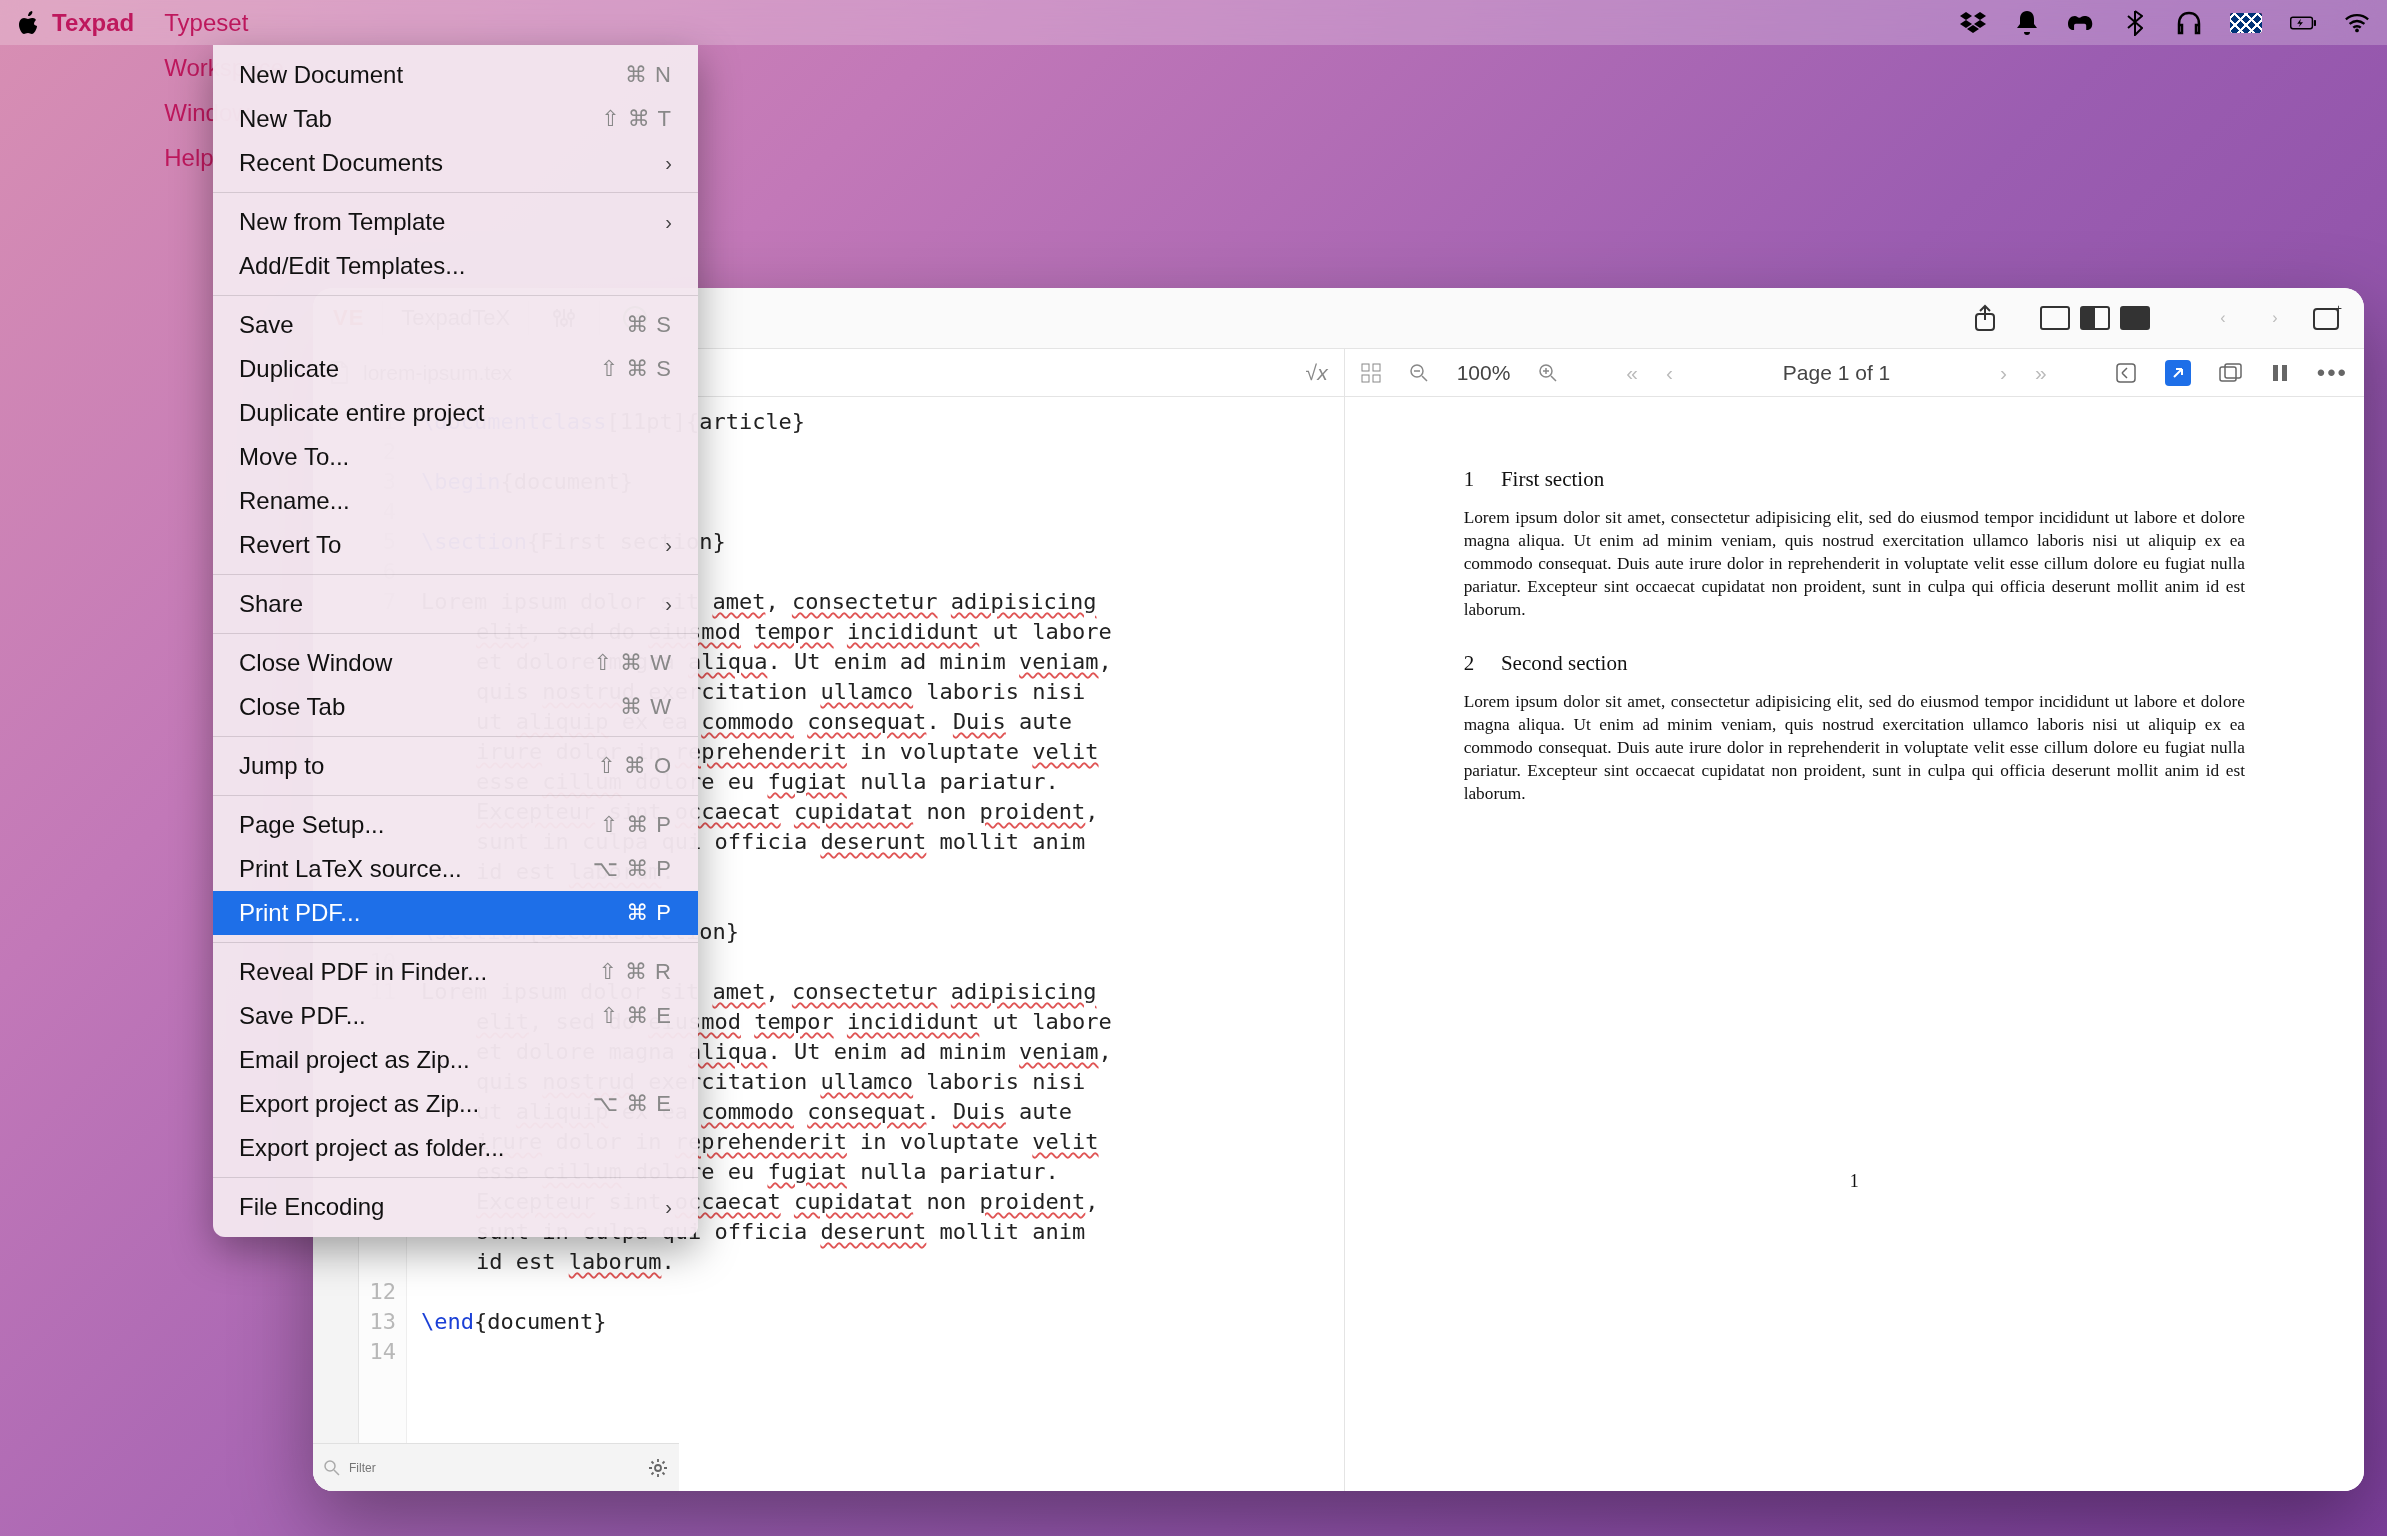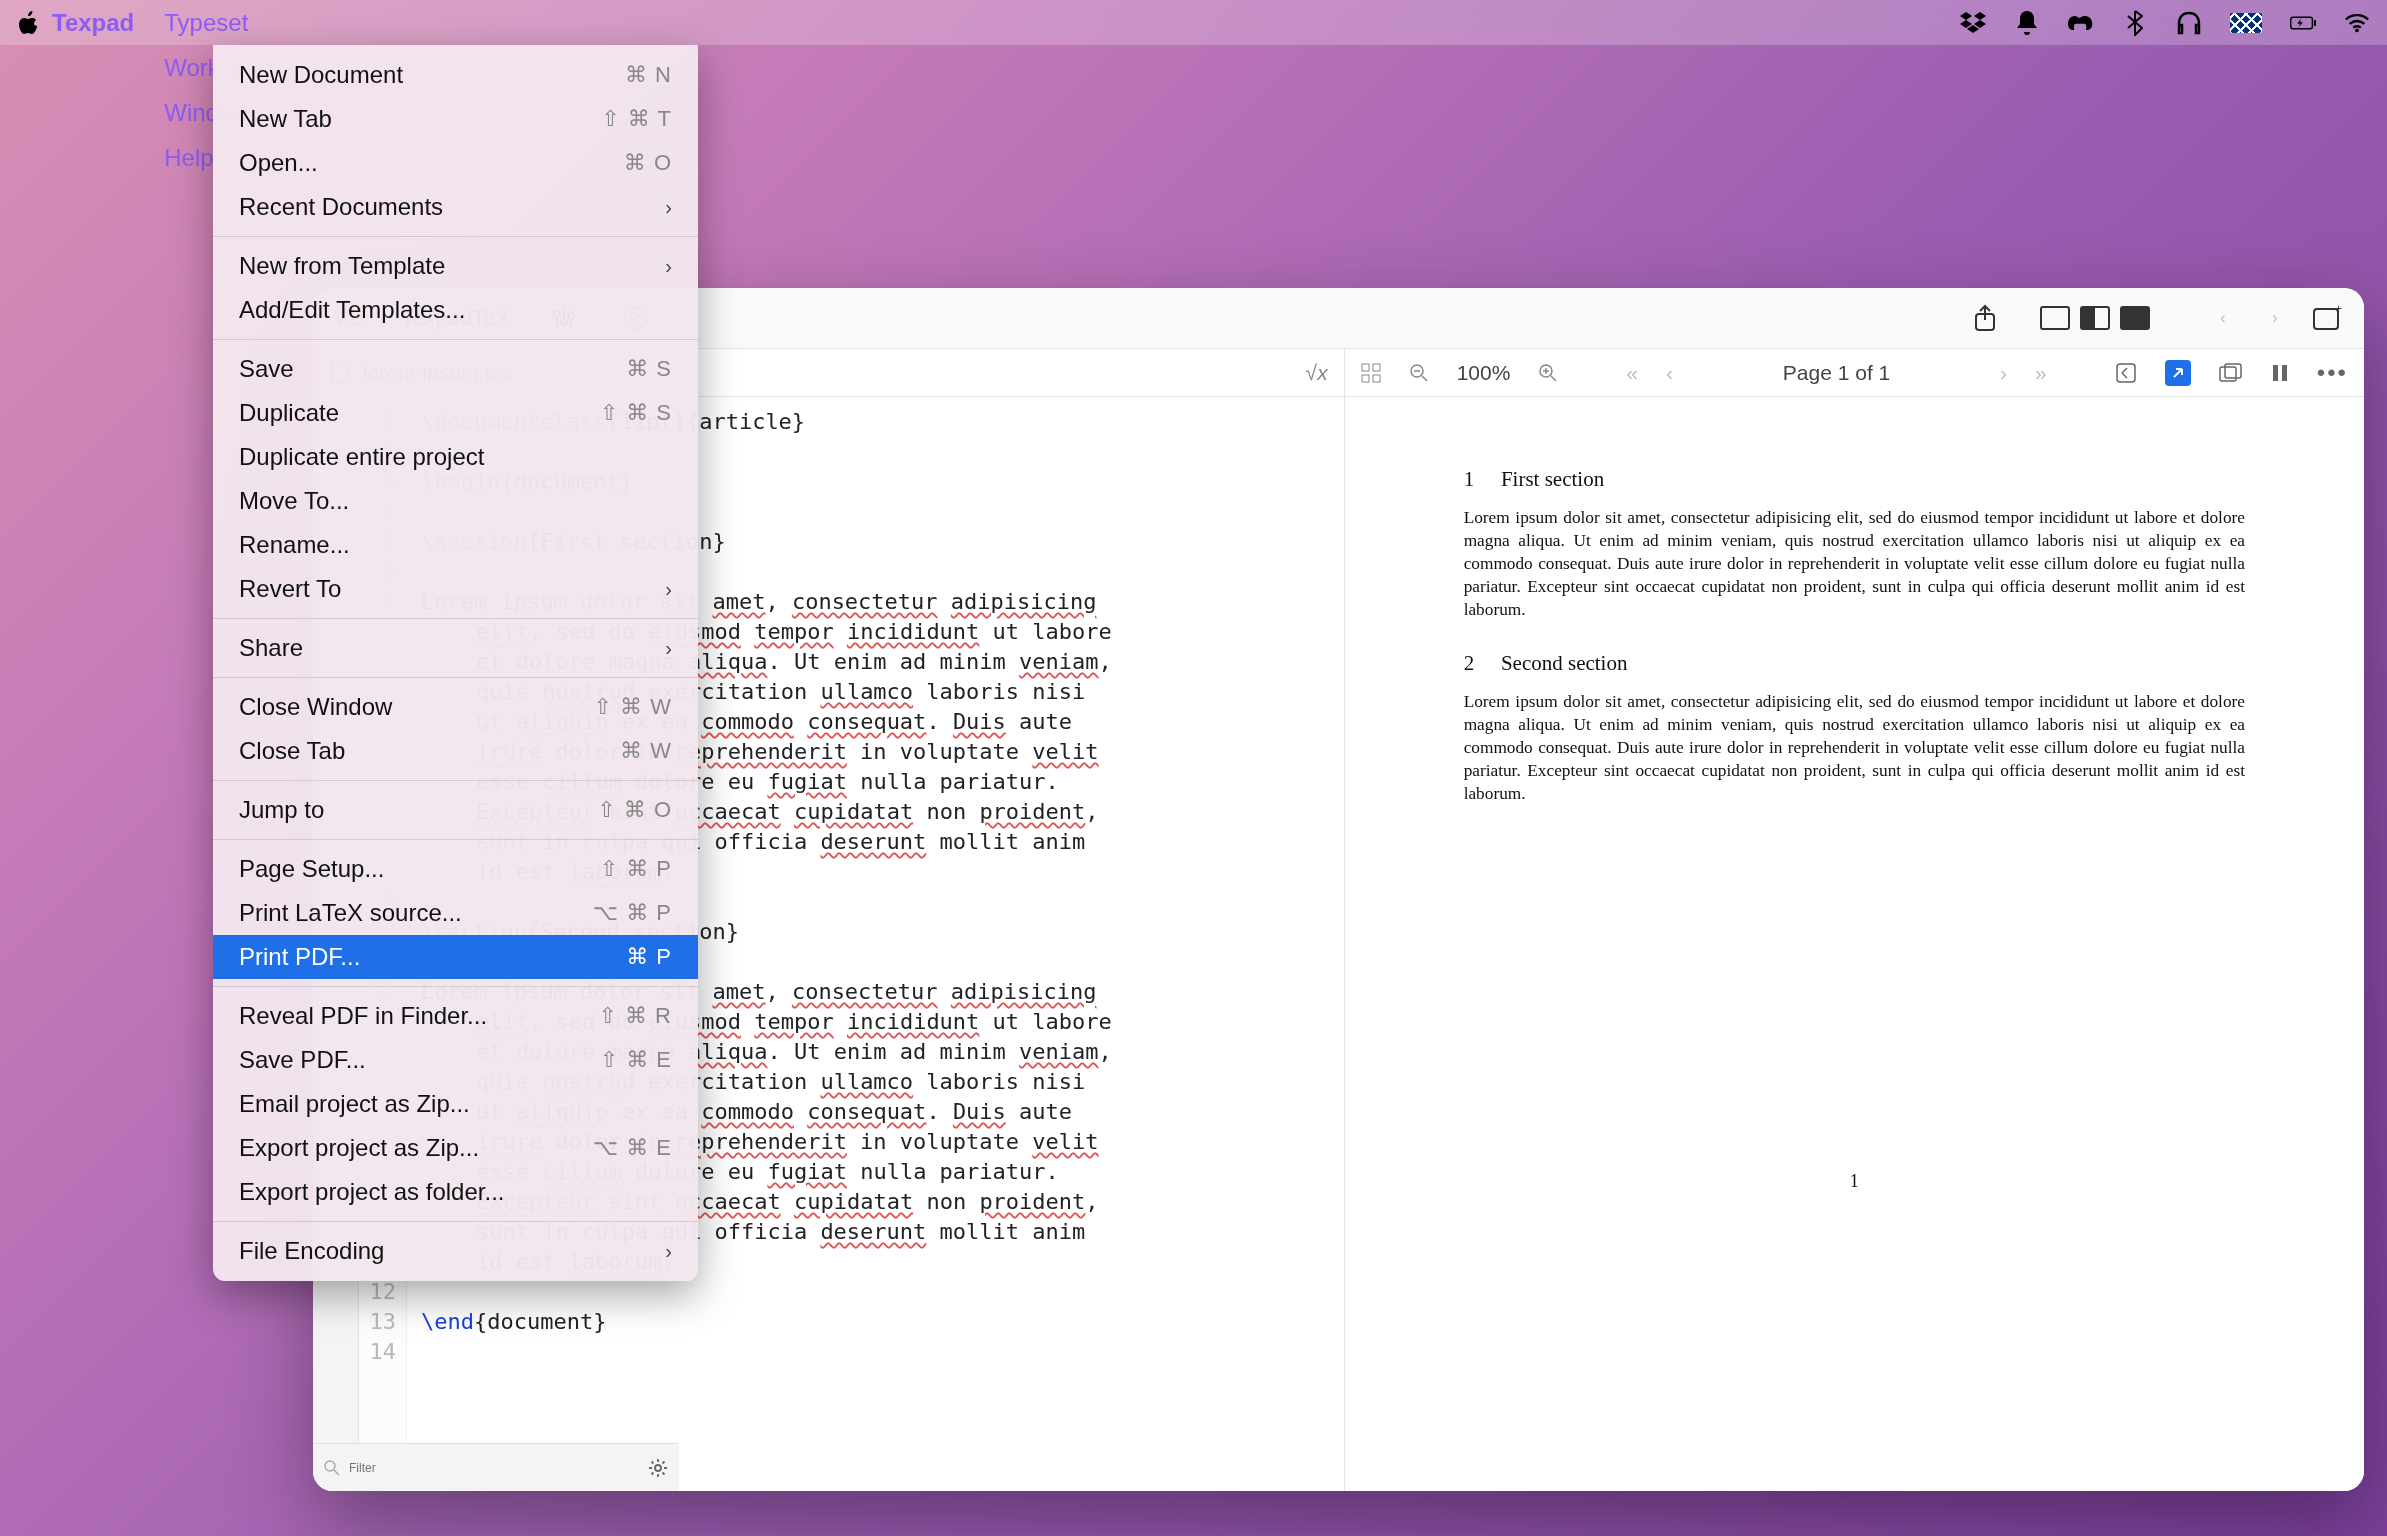--- a/index.html
+++ b/index.html
@@ -15,21 +15,21 @@
 
 
 .menubar {
   height: 45px;
   background: rgba(255,255,255,0.22);
   backdrop-filter: blur(20px);
   display: flex;
   align-items: center;
   padding: 0 18px;
   font-size: 24px;
-  color: #8b5cf6;
+  color: #be185d;
   justify-content: space-between;
 }
 .menubar-left { display: flex; align-items: center; gap: 0; }
 .menubar-left .app-name { font-weight: 700; margin-right: 12px; margin-left: 12px; }
 .menubar-left .menu-item { padding: 0 18px; height: 45px; display: flex; align-items: center; cursor: default; }
 .menubar-left .menu-item.active { background: rgba(0,0,0,0.08); }
 .menubar-right { display: flex; align-items: center; gap: 28px; font-size: 24px; }
 .menubar-right .mb-icon { width: 26px; height: 26px; display:flex; align-items:center; justify-content:center; }
 
 
@@ -254,24 +254,20 @@
 <div class="dropdown" id="dropdown">
     <div class="item">
       <span>New Document</span>
       <span class="shortcut">⌘ N</span>
     </div>
     <div class="item">
       <span>New Tab</span>
       <span class="shortcut">⇧ ⌘ T</span>
     </div>
     <div class="item">
-      <span>Open...</span>
-      <span class="shortcut">⌘ O</span>
-    </div>
-    <div class="item">
       <span>Recent Documents</span>
       <span class="chev">›</span>
     </div>
     <div class="sep"></div>
     <div class="item">
       <span>New from Template</span>
       <span class="chev">›</span>
     </div>
     <div class="item">
       <span>Add/Edit Templates...</span>

